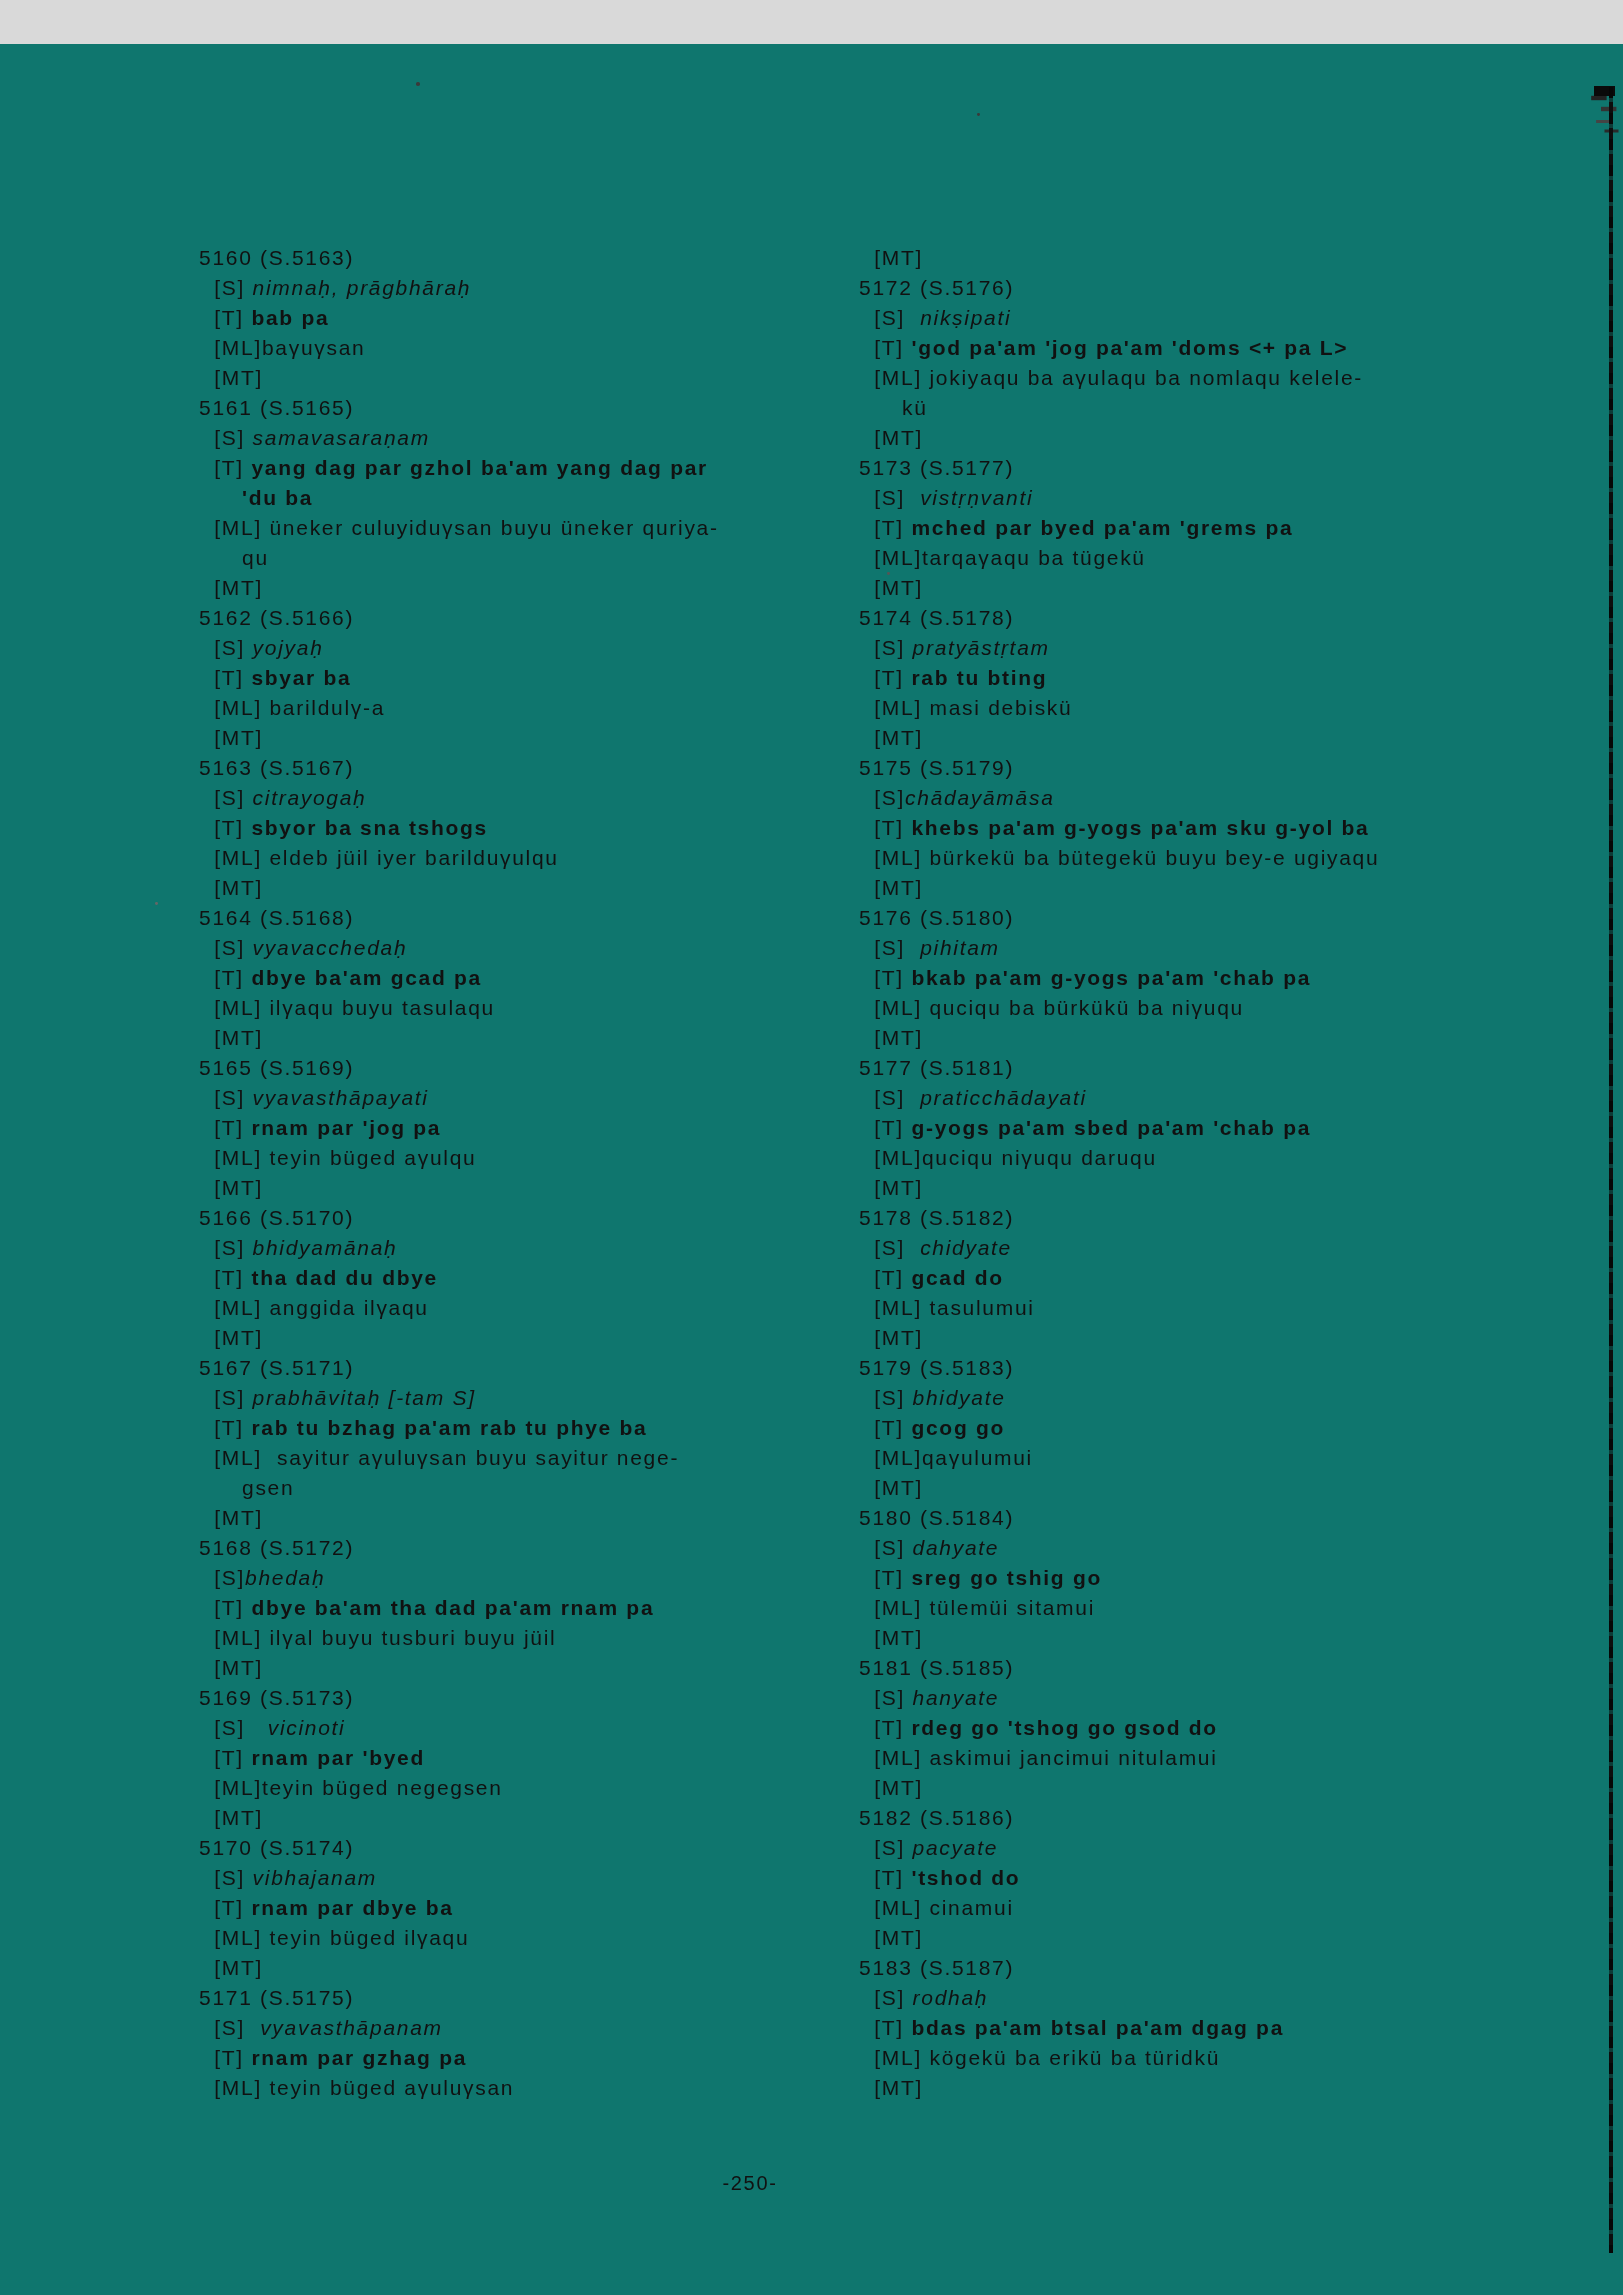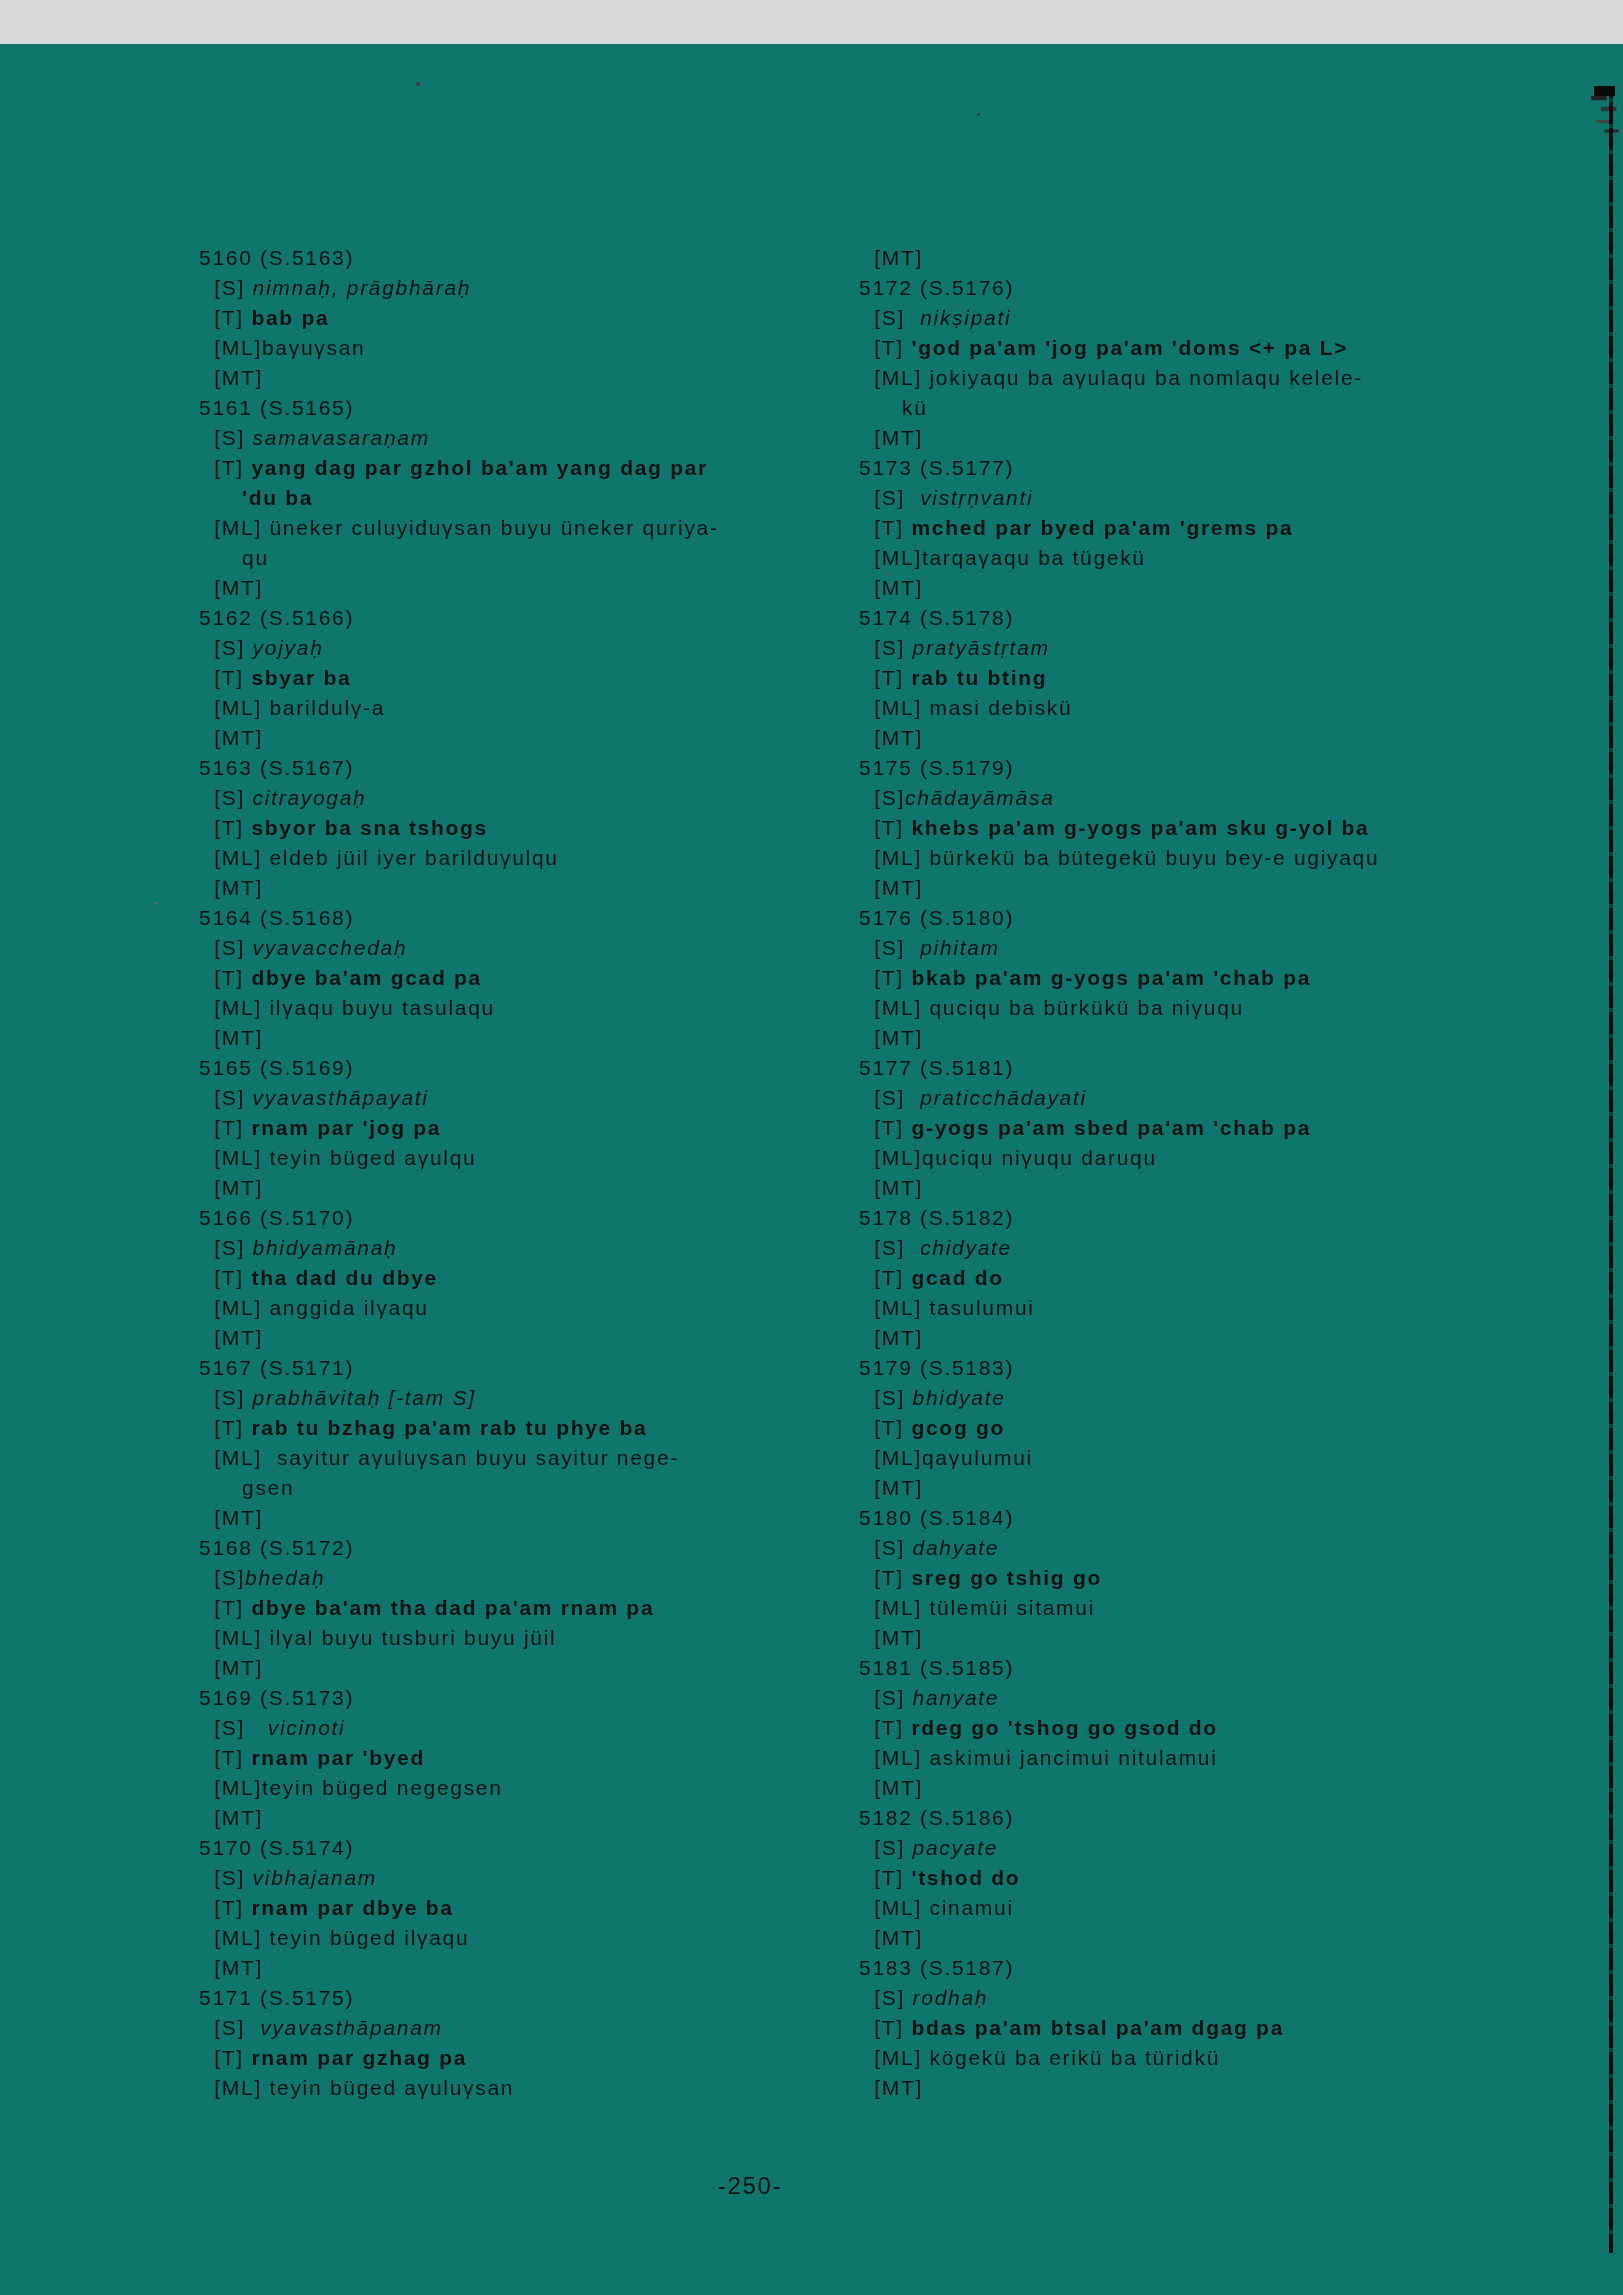--- a/index.html
+++ b/index.html
@@ -25,21 +25,21 @@
   .entry-header { padding-left:0; }
   .line { padding-left:15.3px; }
   .line.cont { padding-left:43px; }
   .t-sanskrit { font-style:italic; }
   .t-tibetan  { font-weight:bold; }
   .t-mongolian{ font-weight:normal; }
   .page-number {
     position:absolute;
     top:2128px; left:0; width:1500px;
     text-align:center;
-    font-size:24px; letter-spacing:1.7px;
+    font-size:20px; letter-spacing:1.7px;
     white-space:pre;
   }
   .scan-edge {
     position:absolute;
     left:1609px; top:43px;
     width:3.5px; height:2166px;
     background:repeating-linear-gradient(180deg,
       #060606 0px 11px,
       rgba(10,10,10,0.55) 11px 14.6px,
       #0d0d0d 14.6px 26px);

